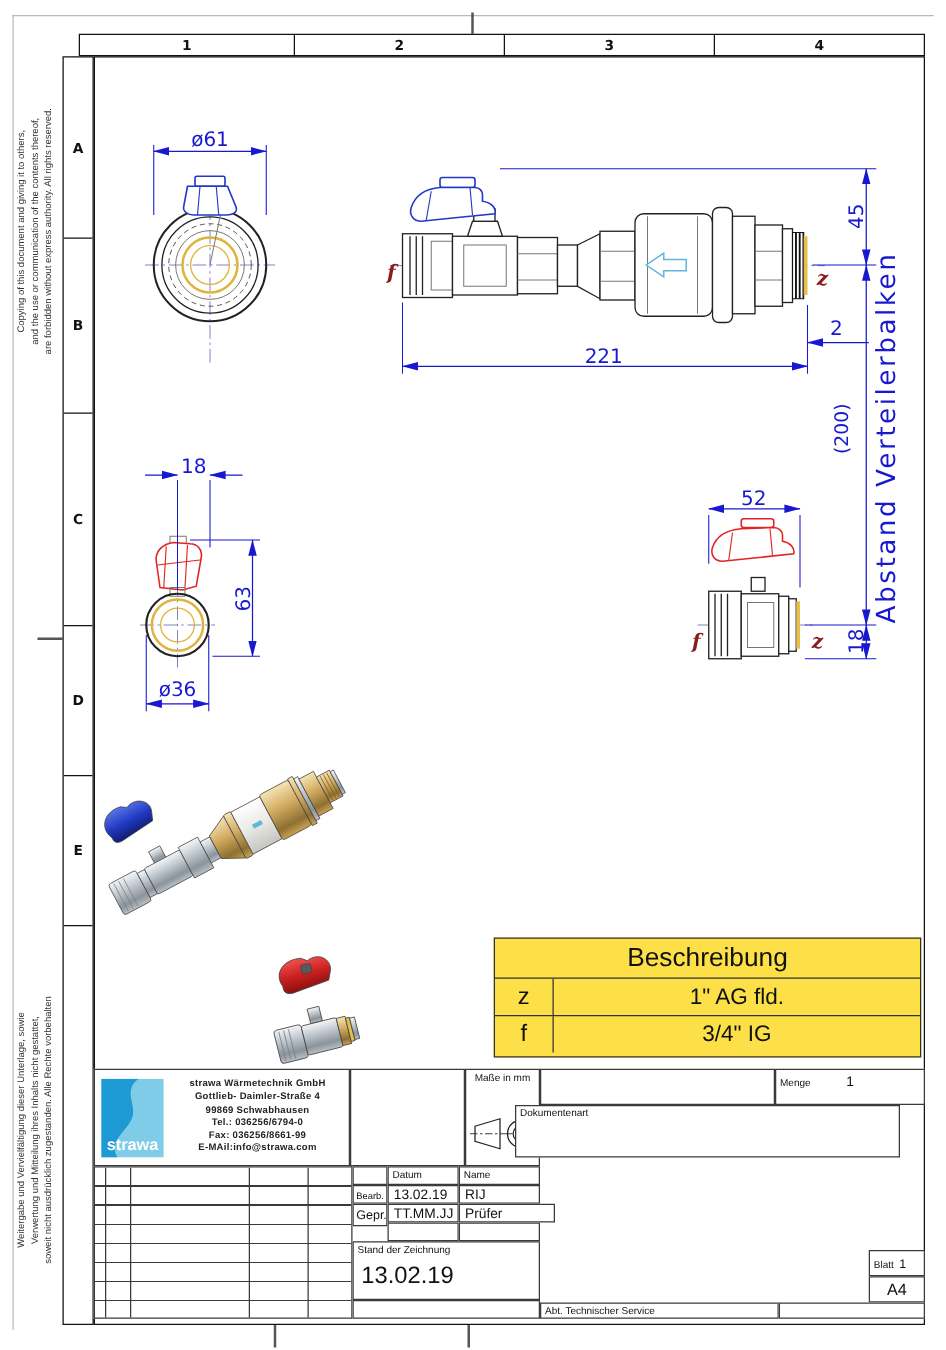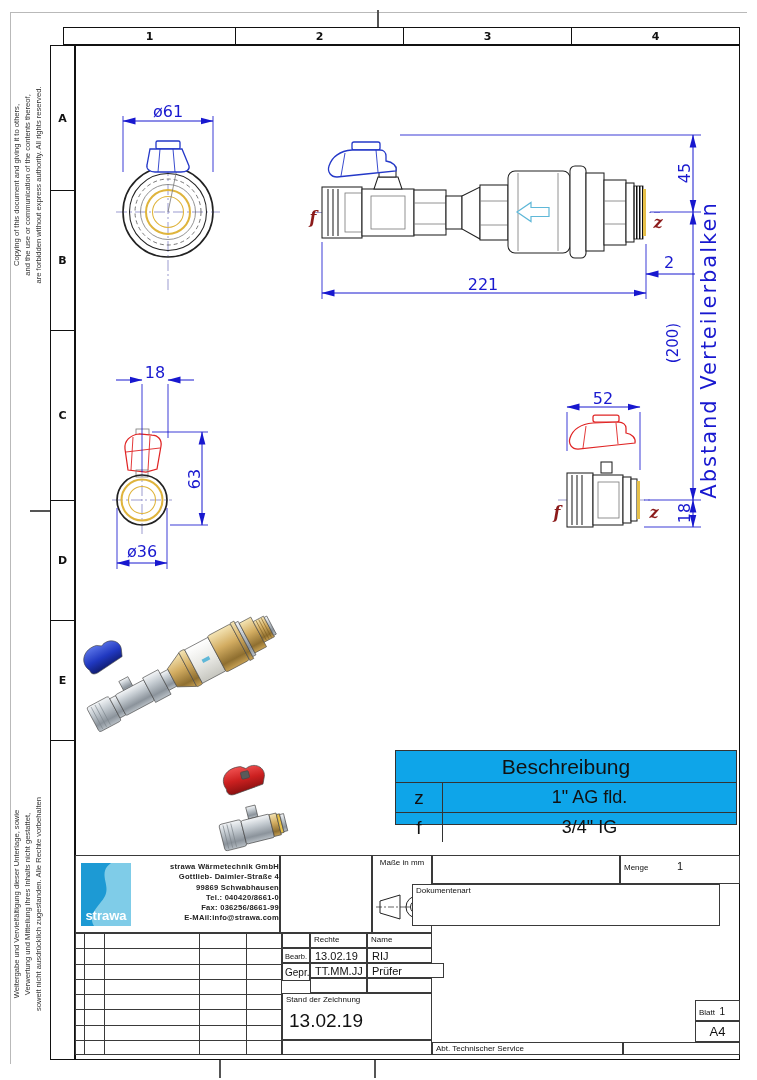--- a/index.html
+++ b/index.html
@@ -24,37 +24,37 @@
   svg .k .cyan{stroke:#5fb8d8;stroke-width:1.2;fill:#fff;}
   svg .k .dim{stroke:#1818cf;stroke-width:1;}
   svg .k .ext{stroke:#1818cf;stroke-width:.85;}
   svg .k .wfill{fill:#fff;}
   
   .dimtext{position:absolute;color:#1818cf;font:16px "DejaVu Sans",sans-serif;
            display:flex;align-items:center;justify-content:center;white-space:nowrap;}
   .port{position:absolute;color:#8b1a1a;font:italic bold 16px "DejaVu Serif",serif;
         display:flex;align-items:center;justify-content:center;}
   
-  .desc{position:absolute;left:395px;top:750px;width:342px;height:75px;
-        border:1.4px solid #333;box-sizing:border-box;background:#0ea5e9;}
+  .desc{position:absolute;left:395px;top:750px;width:342px;height:96px;
+        border:1.4px solid #333;box-sizing:border-box;background:#fde047;}
   .desc-head{height:31px;border-bottom:1px solid #333;display:flex;align-items:center;
              justify-content:center;font-size:21px;}
   .desc-row{height:29px;display:flex;border-bottom:1px solid #333;}
   .desc-row:last-child{border-bottom:none;}
   .desc-key{width:46px;border-right:1px solid #333;display:flex;align-items:center;
             justify-content:center;font-size:19px;}
   .desc-val{flex:1;display:flex;align-items:center;justify-content:center;font-size:18px;}
   
   #tb{position:absolute;left:75px;top:855px;width:665px;height:200px;}
   .cell{position:absolute;border:1px solid #3a3a3a;box-sizing:border-box;background:#fff;overflow:hidden;}
   .lbl{font-size:8px;line-height:9px;color:#111;padding:1px 0 0 3px;}
   .v11{font-size:11px;}
   .v19{font-size:19px;}
   .vline{position:absolute;width:1px;background:#3a3a3a;}
-  .addr{font:bold 7.6px "Liberation Sans",sans-serif;line-height:10.3px;text-align:right;
+  .addr{font:bold 7.6px "Liberation Sans",sans-serif;line-height:10.3px;text-align:center;
         letter-spacing:.25px;color:#222;}
   .mnote{position:absolute;font:7.6px "Liberation Sans",sans-serif;line-height:11px;color:#333;
          text-align:center;white-space:pre-line;transform:rotate(-90deg);}
   .mark{position:absolute;background:#555;}
 </style>
 </head>
 <body>
 
 <div id="sheet">
 
@@ -343,21 +343,21 @@
     <div class="cell" style="left:0;top:0;width:205px;height:78px;">
       <svg class="abs" style="left:5px;top:7px;" width="50" height="63" viewBox="0 0 50 63">
         <rect width="50" height="63" fill="#7fcce8"></rect>
         <path d="M0,0 L30,0 C16,10 30,22 24,33 C19,43 6,50 13,63 L0,63 Z" fill="#1d9ad4"></path>
         <text x="25" y="57" text-anchor="middle" font-family="Liberation Sans, sans-serif" font-size="13" font-weight="bold" fill="#fff">strawa</text>
       </svg>
       <div class="abs addr" style="left:57px;top:6px;width:146px;">
         <div>strawa Wärmetechnik GmbH</div>
         <div>Gottlieb- Daimler-Straße 4</div>
         <div>99869 Schwabhausen</div>
-        <div>Tel.: 040420/8661-0</div>
+        <div>Tel.: 036256/6794-0</div>
         <div>Fax: 036256/8661-99</div>
         <div>E-MAil:info@strawa.com</div>
       </div>
     </div>
 
     <div class="cell" style="left:205px;top:0;width:92px;height:78px;"></div>
 
     <div class="cell" style="left:297px;top:0;width:60px;height:78px;">
       <div style="font-size:8px;text-align:center;padding-top:2px;">Maße in mm</div>
       <svg class="abs" style="left:3px;top:36px;" width="54" height="32" viewBox="0 0 54 32">
@@ -384,21 +384,21 @@
 
     <div class="cell" style="left:0;top:78px;width:207px;height:122px;background-image:repeating-linear-gradient(to bottom,transparent 0,transparent 14.3px,#3a3a3a 14.3px,#3a3a3a 15.25px);">
       <div class="vline" style="left:8px;top:0;height:122px;"></div>
       <div class="vline" style="left:28px;top:0;height:122px;"></div>
       <div class="vline" style="left:123px;top:0;height:122px;"></div>
       <div class="vline" style="left:170px;top:0;height:122px;"></div>
     </div>
 
     <div class="cell" style="left:207px;top:78px;width:28px;height:15px;"></div>
     <div class="cell" style="left:235px;top:78px;width:57px;height:15px;">
-        <div class="lbl">Rechte</div>
+        <div class="lbl">Datum</div>
       </div>
     <div class="cell" style="left:292px;top:78px;width:65px;height:15px;">
         <div class="lbl">Name</div>
       </div>
 
     <div class="cell" style="left:207px;top:93px;width:28px;height:15px;font-size:7.5px;padding-top:3px;padding-left:2px;">Bearb.</div>
     <div class="cell v11" style="left:235px;top:93px;width:57px;height:15px;padding:1px 0 0 4px;">13.02.19</div>
     <div class="cell v11" style="left:292px;top:93px;width:65px;height:15px;padding:1px 0 0 4px;">RIJ</div>
 
     <div class="cell" style="left:207px;top:108px;width:28px;height:18px;font-size:10px;padding-top:3px;padding-left:2px;">Gepr.</div>

